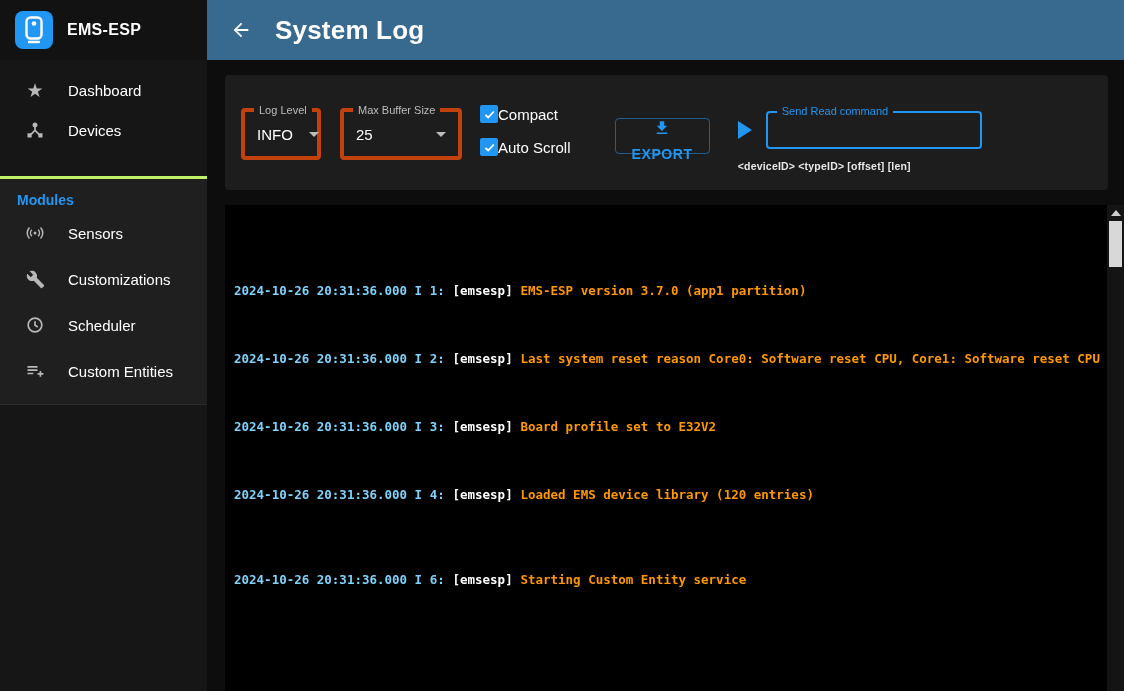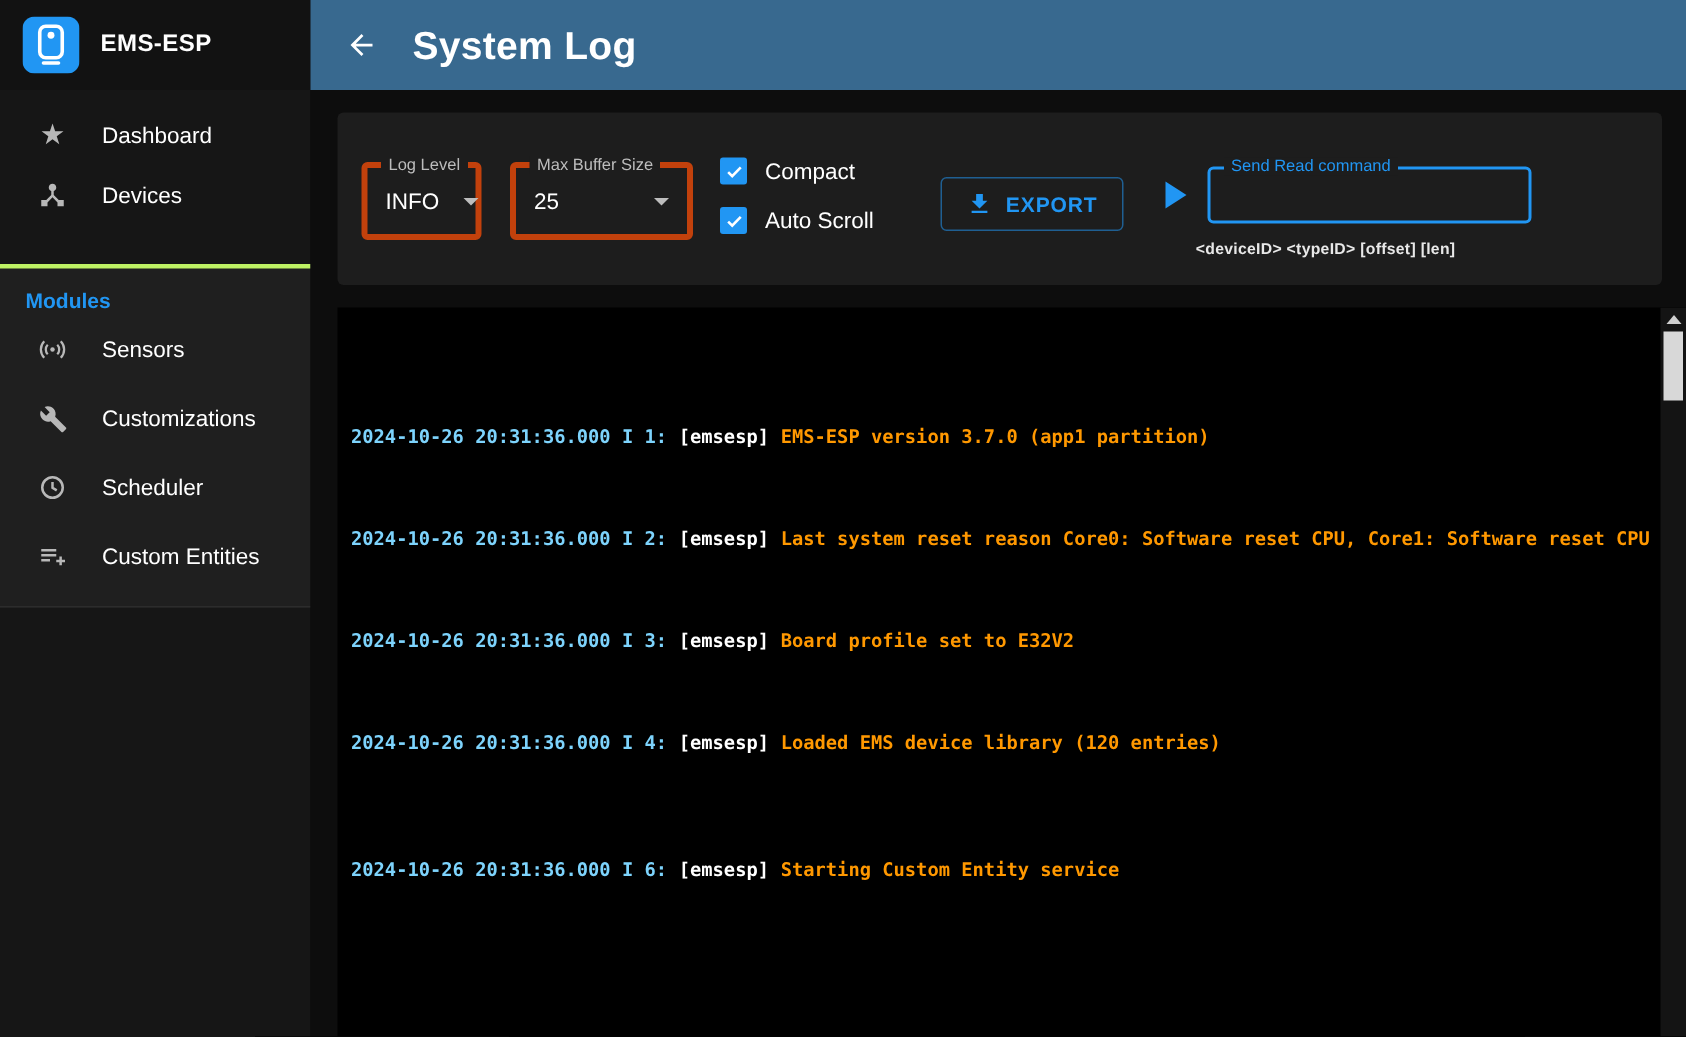--- a/index.html
+++ b/index.html
@@ -30,32 +30,32 @@
   
   .card { background:#1d1d1d; border-radius:4px; margin-right:16px; padding:16px 16px 12px; display:flex; align-items:flex-start; height:115px; flex-shrink:0; }
   .field { position:relative; border:4px solid #c2410c; border-radius:4px; height:52px; display:flex; align-items:center; padding:0 12px; gap:16px; margin-top:17px; cursor:pointer; }
   .field-label { position:absolute; top:-8px; left:9px; background:#1d1d1d; padding:0 5px; font-size:11px; color:#bdbdbd; white-space:nowrap; cursor:default; }
   .field-value { font-size:15px; color:#fff; }
   .caret { width:0; height:0; border-left:5px solid transparent; border-right:5px solid transparent; border-top:5px solid #bdbdbd; }
   .f-loglevel { width:80px; margin-left:0; justify-content:space-between; }
   .f-buffer { width:122px; margin-left:19px; justify-content:space-between; }
 
   .check-col { display:flex; flex-direction:column; gap:15px; margin:14px 0 0 18px; }
-  .check-row { display:flex; align-items:center; gap:12px; cursor:pointer; font-size:15px; font-weight:500; }
+  .check-row { display:flex; align-items:center; cursor:pointer; font-size:15px; font-weight:500; }
   .checkbox { width:18px; height:18px; background:#2196f3; border-radius:2px; display:flex; align-items:center; justify-content:center; flex-shrink:0; }
 
-  .export-btn { margin:27px 0 0 44px; height:36px; padding:0 16px; display:flex; align-items:center; gap:9px; background:transparent; border:1px solid rgba(33,150,243,.55); border-radius:4px; color:#2196f3; font-family:"Liberation Sans",sans-serif; font-size:14px; font-weight:600; letter-spacing:.6px; cursor:pointer; }
+  .export-btn { margin:27px 0 0 44px; height:36px; padding:0 16px; display:flex; align-items:center; gap:9px; background:transparent; border:1px solid rgba(33,150,243,.55); border-radius:4px; color:#2196f3; font-family:"Liberation Sans",sans-serif; font-size:14px; font-weight:600; letter-spacing:.6px; cursor:pointer;flex-direction:column; }
 
   .send-area { margin-left:28px; display:flex; flex-direction:column; }
   .send-row { display:flex; align-items:center; gap:14px; margin-top:20px; }
   .send-icon { width:0; height:0; border-left:14px solid #2196f3; border-top:9px solid transparent; border-bottom:9px solid transparent; cursor:pointer; }
   .send-field { position:relative; width:216px; height:38px; border:2px solid #2196f3; border-radius:4px; margin-top:0; display:flex; align-items:center; }
   .send-field .field-label { color:#2196f3; font-weight:500; }
   .send-field input { width:100%; height:100%; background:transparent; border:none; outline:none; color:#fff; font-size:14px; padding:0 10px; font-family:"Liberation Sans",sans-serif; }
-  .send-helper { margin-top:11px; width:214px; text-align:center; font-size:10.5px; font-weight:700; color:#e8e8e8; letter-spacing:.2px; }
+  .send-helper { margin-top:11px; width:214px; text-align:left; font-size:10.5px; font-weight:700; color:#e8e8e8; letter-spacing:.2px; }
 
   
   .logwrap { flex:1; min-height:0; margin-top:15px; background:#000; position:relative; overflow:hidden; }
   .log { padding:9px 24px 9px 9px; font-family:"DejaVu Sans Mono", monospace; font-size:12.5px; line-height:17px; font-weight:700; white-space:pre; overflow:hidden; }
   .log-line { white-space:pre; }
   .log-line .meta { color:#7dd3fc; }
   .log-line .src { color:#ffffff; margin-left:.62em; }
   .log-line .msg { color:#ff9800; margin-left:.62em; }
 
   .scrollbar { position:absolute; top:0; right:0; width:17px; height:100%; background:#141414; }

